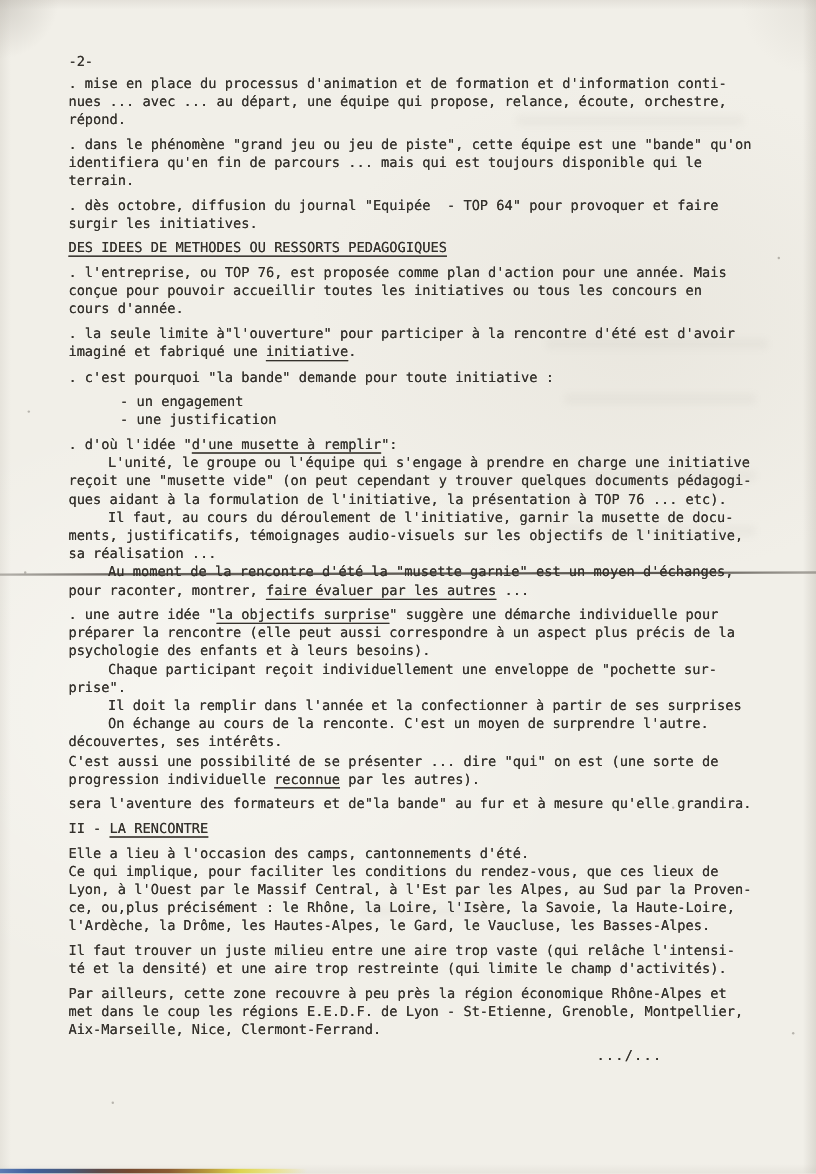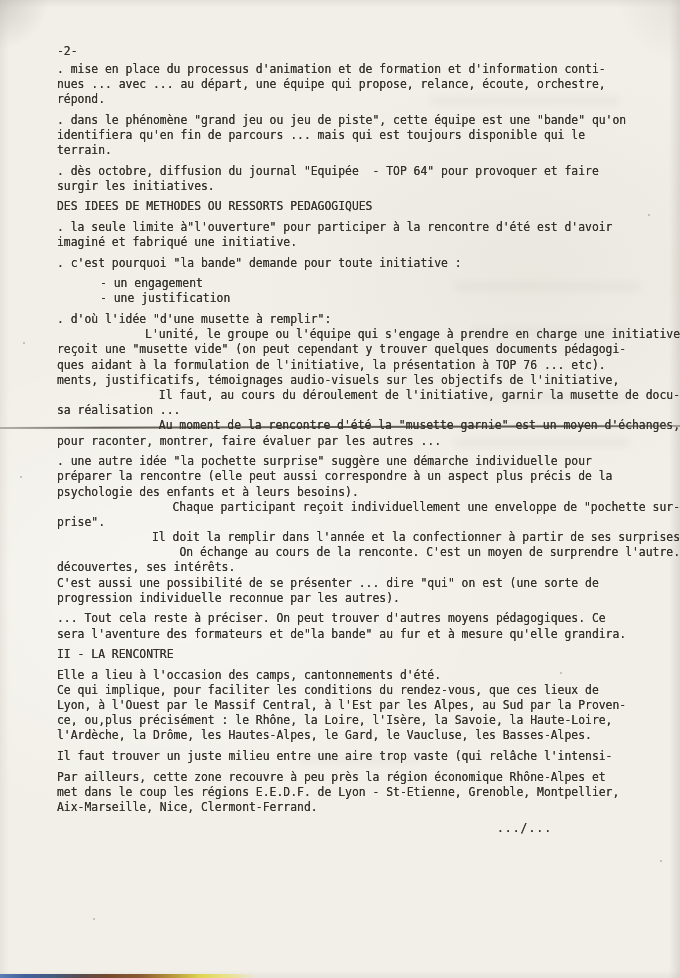--- a/index.html
+++ b/index.html
@@ -19,23 +19,23 @@
   }
   .page{position:absolute;inset:0;}
   .content{
     position:absolute;left:57px;top:44px;width:623px;
     font-size:11.4px;line-height:15.2px;color:#34312c;
     text-shadow:0 0 0.5px rgba(52,49,44,0.85);
   }
   .ln{white-space:pre;height:15.2px;}
   .para{margin-top:5.4px;}
   .pn{margin-bottom:2.5px;}
-  .ind{padding-left:33px;text-align:right;}
+  .ind{padding-left:33px;}
   .li{padding-left:43px;}
-  .u{text-decoration-thickness:1.2px;text-underline-offset:2.5px;margin-top:28px;}
+  .u{text-decoration:underline;text-decoration-thickness:1.2px;text-underline-offset:2.5px;margin-top:28px;}
   .b{font-weight:normal;}
   .strike{position:relative;}
   .strike::after{
     content:"";position:absolute;left:-57px;width:680px;top:7.2px;height:1.5px;
     background:linear-gradient(90deg, rgba(70,65,58,0.35), rgba(55,50,44,0.75) 15%, rgba(55,50,44,0.80) 85%, rgba(70,65,58,0.40));
     transform:rotate(-0.15deg);
   }
   .cont{padding-left:440px;margin-top:6px;letter-spacing:1px;}
   .strip{
     position:absolute;left:0;bottom:0;width:256px;height:4px;
@@ -66,79 +66,84 @@
 
     <div class="para">
       <div class="ln">. dès octobre, diffusion du journal "Equipée  - TOP 64" pour provoquer et faire</div>
       <div class="ln">surgir les initiatives.</div>
     </div>
 
     <div class="para">
       <div class="ln"><span class="u">DES IDEES DE METHODES OU RESSORTS PEDAGOGIQUES</span></div>
     </div>
 
+    <div class="para">
+      <div class="ln">. l'entreprise, ou TOP 76, est proposée comme plan d'action pour une année. Mais</div>
+      <div class="ln">conçue pour pouvoir accueillir toutes les initiatives ou tous les concours en</div>
+      <div class="ln">cours d'année.</div>
+    </div>
 
     <div class="para">
       <div class="ln">. la seule limite à"l'ouverture" pour participer à la rencontre d'été est d'avoir</div>
       <div class="ln"><span>imaginé et fabriqué une </span><span class="u">initiative</span><span>.</span></div>
     </div>
 
     <div class="para">
       <div class="ln">. c'est pourquoi "la bande" demande pour toute initiative :</div>
     </div>
 
     <div class="para">
       <div class="ln li">- un engagement</div>
       <div class="ln li">- une justification</div>
     </div>
 
     <div class="para">
       <div class="ln"><span>. d'où l'idée "</span><span class="u">d'une musette à remplir</span><span>":</span></div>
       <div class="ln ind">L'unité, le groupe ou l'équipe qui s'engage à prendre en charge une initiative</div>
       <div class="ln">reçoit une "musette vide" (on peut cependant y trouver quelques documents pédagogi-</div>
       <div class="ln">ques aidant à la formulation de l'initiative, la présentation à TOP 76 ... etc).</div>
+      <div class="ln ind">Il faut, au cours du déroulement de l'initiative, garnir la musette de docu-</div>
       <div class="ln">ments, justificatifs, témoignages audio-visuels sur les objectifs de l'initiative,</div>
-      <div class="ln ind">Il faut, au cours du déroulement de l'initiative, garnir la musette de docu-</div>
       <div class="ln">sa réalisation ...</div>
       <div class="ln ind strike"><span>Au moment de la rencontre d'été la "musette garnie" </span><span class="b">est un moyen d'échanges,</span></div>
       <div class="ln"><span>pour raconter, montrer, </span><span class="u">faire évaluer par les autres</span><span> ...</span></div>
     </div>
 
     <div class="para">
-      <div class="ln"><span>. une autre idée "</span><span class="u">la pochette surprise</span><span>" suggère une démarche individuelle pour</span></div>
+      <div class="ln"><span>. une autre idée "</span><span class="u">la objectifs surprise</span><span>" suggère une démarche individuelle pour</span></div>
       <div class="ln">préparer la rencontre (elle peut aussi correspondre à un aspect plus précis de la</div>
       <div class="ln">psychologie des enfants et à leurs besoins).</div>
       <div class="ln ind"><span>Chaque participant reçoit individuellement une enveloppe </span><span class="b">de</span><span> "pochette sur-</span></div>
       <div class="ln">prise".</div>
       <div class="ln ind">Il doit la remplir dans l'année et la confectionner à partir de ses surprises</div>
       <div class="ln ind">On échange au cours de la renconte. C'est un moyen de surprendre l'autre.</div>
       <div class="ln">découvertes, ses intérêts.</div>
       <div class="ln">C'est aussi une possibilité de se présenter ... dire "qui" on est (une sorte de</div>
       <div class="ln"><span>progression individuelle </span><span class="u">reconnue</span><span> par les autres).</span></div>
     </div>
 
     <div class="para">
-      <div class="ln">... Tout cela reste à préciser. On peut trouver d'autres moyens pédagogiques. Ce</div>
       <div class="ln">sera l'aventure des formateurs et de"la bande" au fur et à mesure qu'elle grandira.</div>
     </div>
 
     <div class="para">
       <div class="ln"><span>II - </span><span class="u">LA RENCONTRE</span></div>
     </div>
 
     <div class="para">
       <div class="ln">Elle a lieu à l'occasion des camps, cantonnements d'été.</div>
       <div class="ln">Ce qui implique, pour faciliter les conditions du rendez-vous, que ces lieux de</div>
       <div class="ln">Lyon, à l'Ouest par le Massif Central, à l'Est par les Alpes, au Sud par la Proven-</div>
       <div class="ln">ce, ou,plus précisément : le Rhône, la Loire, l'Isère, la Savoie, la Haute-Loire,</div>
       <div class="ln">l'Ardèche, la Drôme, les Hautes-Alpes, le Gard, le Vaucluse, les Basses-Alpes.</div>
     </div>
 
     <div class="para">
       <div class="ln">Il faut trouver un juste milieu entre une aire trop vaste (qui relâche l'intensi-</div>
+      <div class="ln">té et la densité) et une aire trop restreinte (qui limite le champ d'activités).</div>
     </div>
 
     <div class="para">
       <div class="ln">Par ailleurs, cette zone recouvre à peu près la région économique Rhône-Alpes et</div>
       <div class="ln">met dans le coup les régions E.E.D.F. de Lyon - St-Etienne, Grenoble, Montpellier,</div>
       <div class="ln">Aix-Marseille, Nice, Clermont-Ferrand.</div>
     </div>
 
     <div class="ln cont">.../...</div>
 

